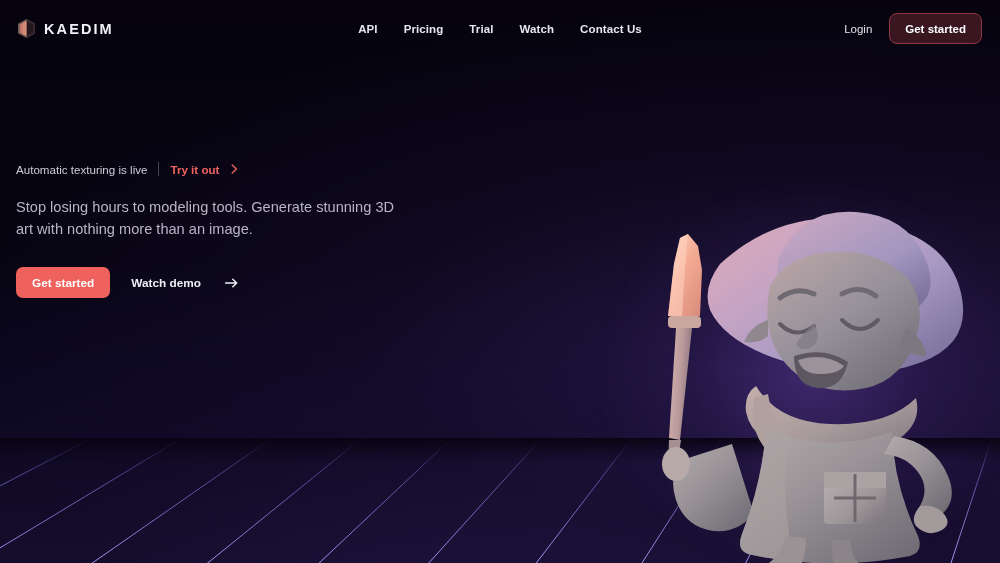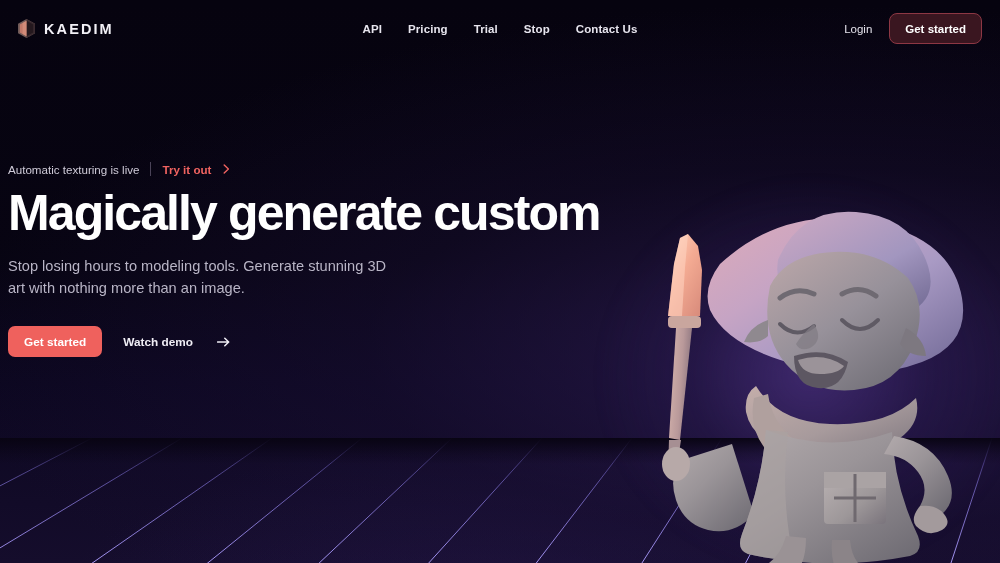--- a/index.html
+++ b/index.html
@@ -111,21 +111,21 @@
     color: #ffffff;
     font-size: 11.5px;
     font-weight: 700;
     cursor: pointer;
     white-space: nowrap;
   }
 
   
   .hero {
     position: absolute;
-    left: 8px; top: 160px;
+    left: 16px; top: 160px;
     width: 640px;
     z-index: 30;
   }
 
   .announce {
     display: flex; align-items: center;
     gap: 11px;
     margin-bottom: 12px;
     height: 18px;
   }
@@ -370,21 +370,21 @@
         <path d="M8.5 1.8 L1.8 5.6 V13.4 L8.5 17.2 Z" fill="#c2796a"></path>
         <path d="M8.5 1.8 L4.6 4 V15 L8.5 17.2 Z" fill="#e09a85" opacity="0.55"></path>
       </svg>
       <span class="brand-name">KAEDIM</span>
     </div>
 
     <div class="nav-center">
       <a class="nav-link">API</a>
       <a class="nav-link">Pricing</a>
       <a class="nav-link">Trial</a>
-      <a class="nav-link">Stop</a>
+      <a class="nav-link">Watch</a>
       <a class="nav-link">Contact Us</a>
     </div>
 
     <div class="nav-right">
       <a class="nav-login">Login</a>
       <button class="nav-cta">Get started</button>
     </div>
   </div>
 
   <div class="hero">
@@ -394,21 +394,20 @@
       <span class="announce-div"></span>
       <a class="announce-link">
         <span>Try it out</span>
         <svg class="chev" viewBox="0 0 7 10" xmlns="http://www.w3.org/2000/svg">
           <path d="M1.2 1 L5.4 5 L1.2 9" stroke="#f06360" stroke-width="1.4" fill="none" stroke-linecap="round" stroke-linejoin="round"></path>
         </svg>
       </a>
     </div>
 
     <h1 class="headline">
-      <span class="l1">Magically generate custom</span>
     </h1>
 
     <p class="subhead">
       <span>Stop losing hours to modeling tools. Generate stunning 3D</span>
       <span>art with nothing more than an image.</span>
     </p>
 
     <div class="cta-row">
       <button class="btn-primary">Get started</button>
       <button class="btn-ghost">

